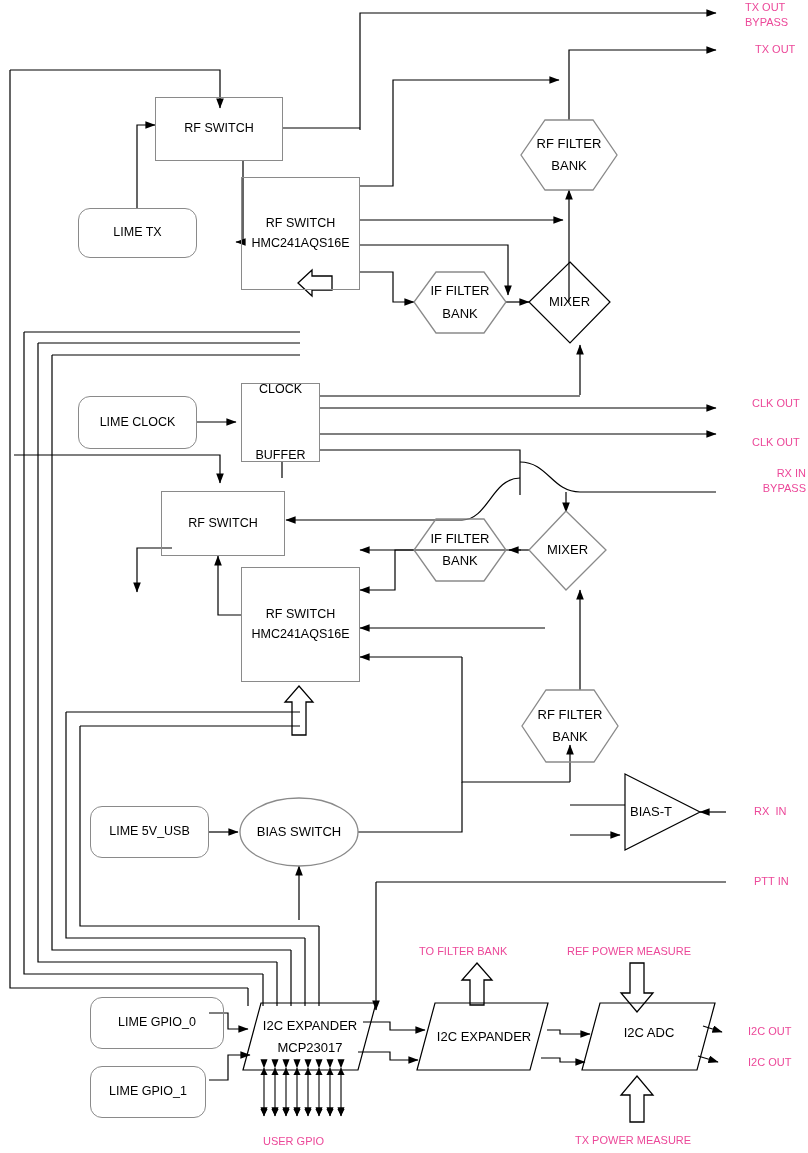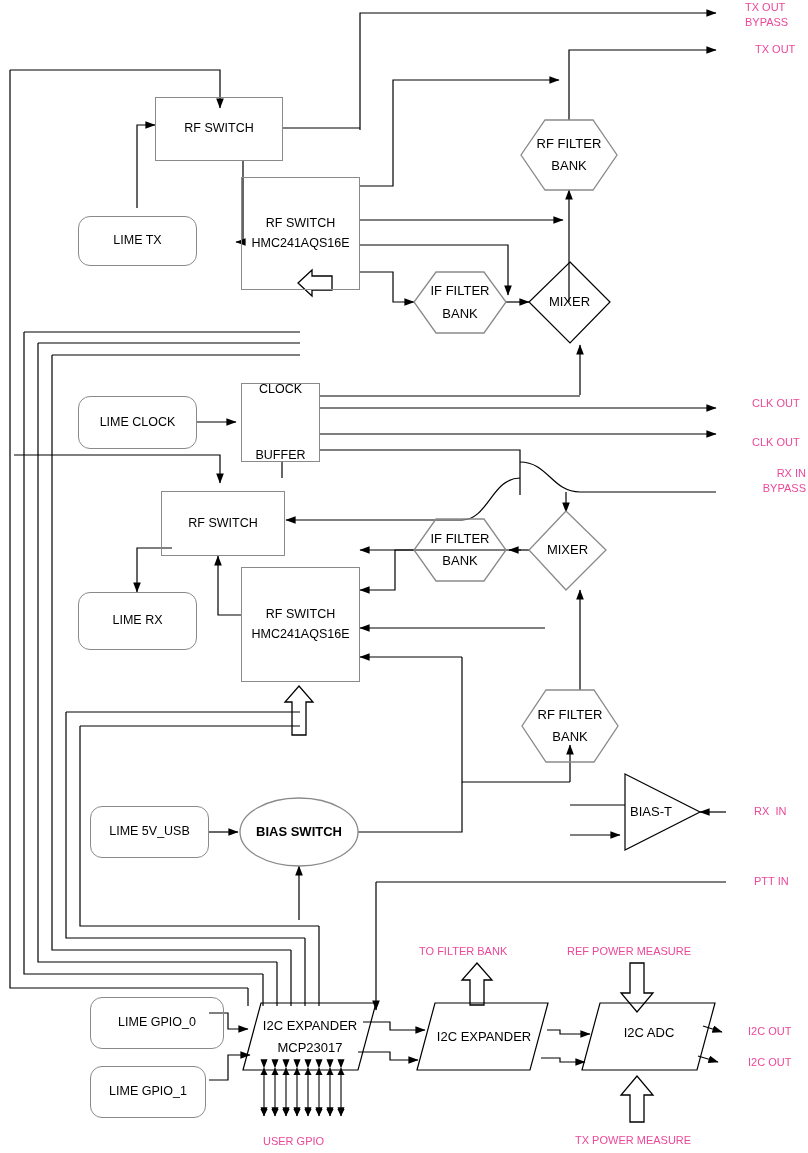--- a/index.html
+++ b/index.html
@@ -219,21 +219,21 @@
       <polygon points="435,1003 548,1003 530,1070 417,1070"></polygon>
 
       <polygon points="600,1003 715,1003 697,1070 582,1070"></polygon>
     </g>
   </svg>
 
   <div class="node rect" style="left:155px;top:97px;width:128px;height:64px;">
     <span>RF SWITCH</span>
   </div>
 
-  <div class="node rounded" style="left:78px;top:208px;width:119px;height:50px;margin-top:8px;">
+  <div class="node rounded" style="left:78px;top:208px;width:119px;height:50px;">
     <span>LIME TX</span>
   </div>
 
   <div class="node rect" style="left:241px;top:177px;width:119px;height:113px;">
     <span>RF SWITCH</span>
     <span>HMC241AQS16E</span>
   </div>
 
   <div class="shapetext" style="left:521px;top:120px;width:96px;height:70px;">
     <span>RF FILTER</span>
@@ -255,23 +255,20 @@
 
   <div class="node rect" style="left:241px;top:383px;width:79px;height:79px;gap:46px;">
     <span>CLOCK</span>
     <span>BUFFER</span>
   </div>
 
   <div class="node rect" style="left:161px;top:491px;width:124px;height:65px;">
     <span>RF SWITCH</span>
   </div>
 
-  <div class="node rounded" style="left:78px;top:592px;width:119px;height:58px;">
-    <span>LIME RX</span>
-  </div>
 
   <div class="node rect" style="left:241px;top:567px;width:119px;height:115px;">
     <span>RF SWITCH</span>
     <span>HMC241AQS16E</span>
   </div>
 
   <div class="shapetext" style="left:414px;top:519px;width:92px;height:62px;">
     <span>IF FILTER</span>
     <span>BANK</span>
   </div>
@@ -282,21 +279,21 @@
 
   <div class="shapetext" style="left:522px;top:690px;width:96px;height:72px;">
     <span>RF FILTER</span>
     <span>BANK</span>
   </div>
 
   <div class="node rounded" style="left:90px;top:806px;width:119px;height:52px;">
     <span>LIME 5V_USB</span>
   </div>
 
-  <div class="shapetext" style="left:240px;top:798px;width:118px;height:68px;font-weight:bold;">
+  <div class="shapetext" style="left:240px;top:798px;width:118px;height:68px;">
     <span>BIAS SWITCH</span>
   </div>
 
   <div class="shapetext" style="left:622px;top:798px;width:58px;height:28px;">
     <span>BIAS-T</span>
   </div>
 
   <div class="node rounded" style="left:90px;top:997px;width:134px;height:52px;">
     <span>LIME GPIO_0</span>
   </div>

